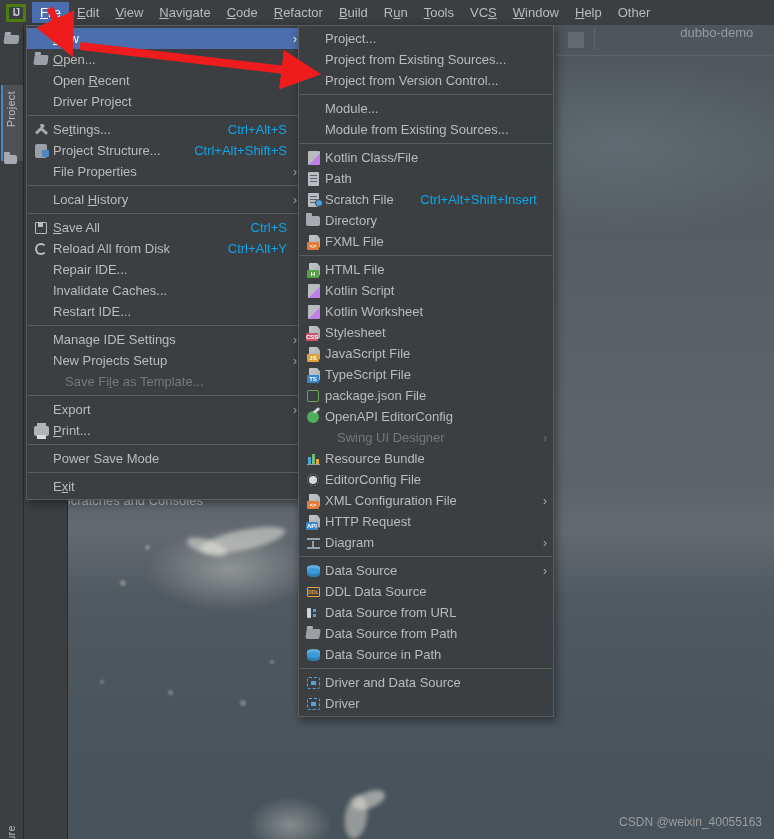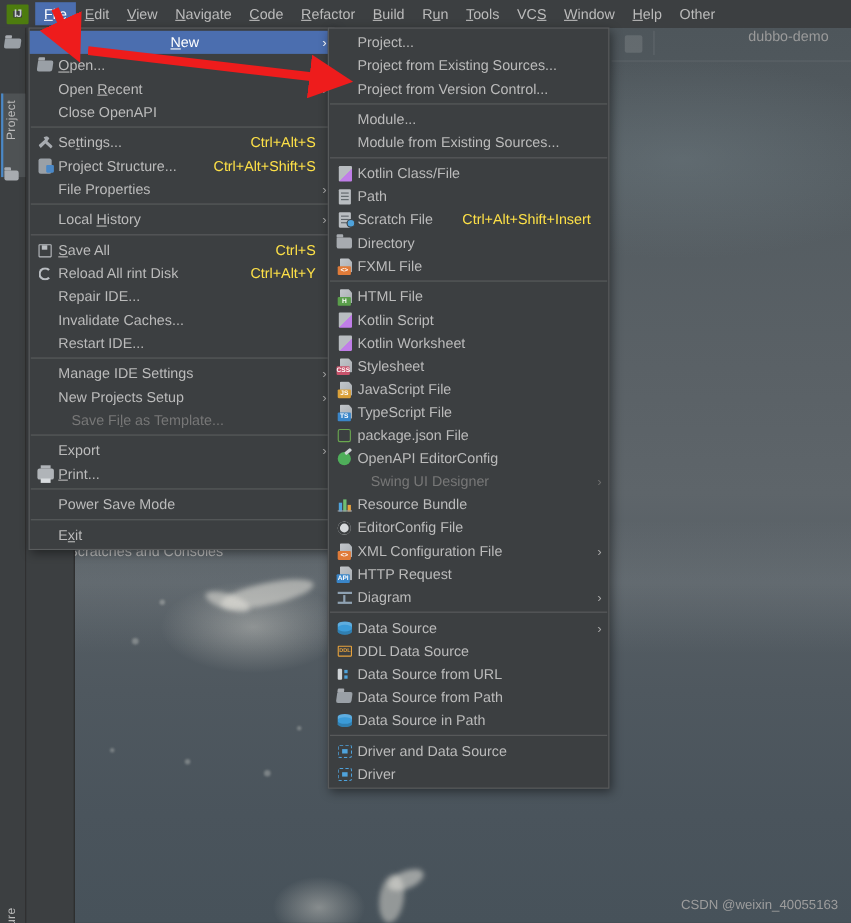--- a/index.html
+++ b/index.html
@@ -55,21 +55,21 @@
 
   
   .menubar {
     position: absolute; left:0; top:0; width:774px; height:25px;
     background: #3c3f41;
     display: flex; align-items: center;
     z-index: 40;
   }
   .ij-logo {
     width: 20px; height: 18px; margin-left: 6px; margin-right: 6px;
-    border: 6px solid #4d7c0f;
+    border: 3px solid #4d7c0f;
     color: #c9ccd1;
     font-size: 10px; font-weight: bold;
     display: flex; align-items: center; justify-content: center;
     letter-spacing: -1px;
     border-radius: 1px;
   }
   .ij-logo::after {
     content:""; position:absolute; 
   }
   .menu-item {
@@ -188,31 +188,31 @@
   .mi {
     position: relative;
     display: flex; align-items: center;
     height: 21px;
     font-size: 13px;
     color: #bbbbbb;
     padding: 0 6px 0 0;
     white-space: nowrap;
     cursor: default;
   }
-  .mi.sel { background: #4b6eaf; color: #ffffff; text-align: center; }
+  .mi.sel { background: #4b6eaf; color: #ffffff; }
   .mi.disabled { color: #777777; gap: 12px; }
   .mi .ico {
     width: 22px; min-width: 22px; height: 16px;
     position: relative;
     margin-left: 4px;
     display: inline-block;
   }
   .mi .lbl { flex: 1 1 auto; }
   .mi .acc {
-    color: #fde047; font-size: 13px; padding-left: 16px;
+    color: #0ea5e9; font-size: 13px; padding-left: 16px;
   }
   .mi .arrow {
     color: #a9a9a9; font-size: 12px; padding-left: 10px; min-width: 10px;
   }
   .mi.sel .arrow { color: #ffffff; }
   .mi.disabled .arrow { color: #6e6e6e; }
   .msep {
     height: 1px; background: #5a5d5e; margin: 3px 1px;
   }
 
@@ -462,21 +462,21 @@
         <span class="lbl"><u>O</u>pen...</span>
         <span class="arrow"></span>
       </div>
       <div class="mi">
         <span class="ico"></span>
         <span class="lbl">Open <u>R</u>ecent</span>
         <span class="arrow">›</span>
       </div>
       <div class="mi">
         <span class="ico"></span>
-        <span class="lbl">Close OpenAPI</span>
+        <span class="lbl">Driver Project</span>
         <span class="arrow"></span>
       </div>
       <div class="msep"></div>
       <div class="mi">
         <span class="ico">
           <span class="ic wrench"></span>
         </span>
         <span class="lbl">Se<u>t</u>tings...</span>
         <span class="acc">Ctrl+Alt+S</span>
         <span class="arrow"></span>
@@ -506,21 +506,21 @@
           <span class="ic save-ic"></span>
         </span>
         <span class="lbl"><u>S</u>ave All</span>
         <span class="acc">Ctrl+S</span>
         <span class="arrow"></span>
       </div>
       <div class="mi">
         <span class="ico">
           <span class="ic reload-ic"></span>
         </span>
-        <span class="lbl">Reload All rint Disk</span>
+        <span class="lbl">Reload All from Disk</span>
         <span class="acc">Ctrl+Alt+Y</span>
         <span class="arrow"></span>
       </div>
       <div class="mi">
         <span class="ico"></span>
         <span class="lbl">Repair IDE...</span>
         <span class="arrow"></span>
       </div>
       <div class="mi">
         <span class="ico"></span>

